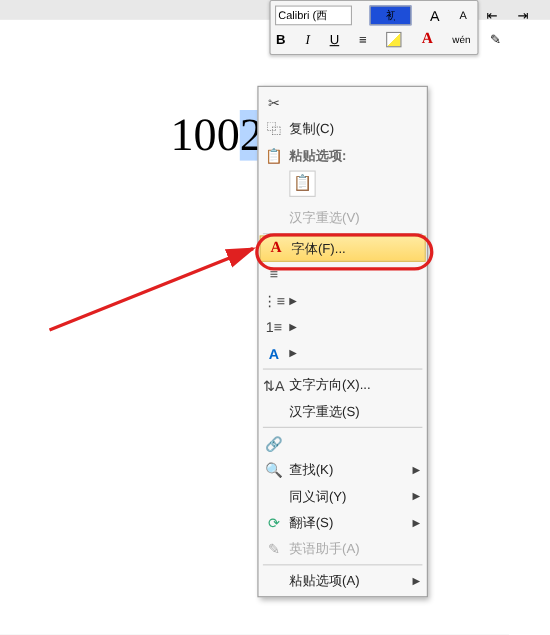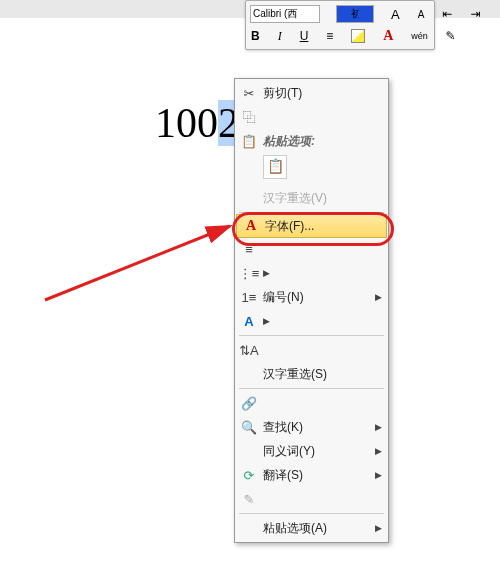--- a/index.html
+++ b/index.html
@@ -121,21 +121,20 @@
     color: #aaa;
   }
   .highlighted {
     background: linear-gradient(#ffeaa0, #ffd96b);
     border: 1px solid #d9b23a;
     margin: -1px 1px;
   }
   .paste-heading .menu-label {
     font-weight: bold;
     color: #6a6a6a;
-    font-style: italic;
   }
   .paste-option {
     display: inline-block;
     width: 24px;
     height: 24px;
     border: 1px solid #ccc;
     background: #fff;
     margin-left: 28px;
     margin-bottom: 4px;
     margin-top: 2px;
@@ -201,24 +200,24 @@
       </span>
     <span class="tb-btn font-a">A</span>
     <span class="tb-btn" style="font-size:9px">wén<br></span>
     <span class="tb-btn">✎</span>
   </div>
 </div>
 
 <div class="context-menu">
   <div class="menu-item">
     <span class="menu-icon">✂</span>
-    <span class="menu-label">剪切(T)</span>
   </div>
   <div class="menu-item">
     <span class="menu-icon">⿻</span>
+    <span class="menu-label">复制(C)</span>
   </div>
   <div class="menu-item paste-heading">
     <span class="menu-icon">📋</span>
     <span class="menu-label">粘贴选项:</span>
   </div>
   <div>
     <span class="paste-option"></span>
   </div>
   <div class="menu-item disabled">
     <span class="menu-icon"></span>
@@ -231,30 +230,30 @@
   </div>
   <div class="menu-item">
     <span class="menu-icon">≡</span>
   </div>
   <div class="menu-item">
     <span class="menu-icon">⋮≡</span>
     <span class="menu-arrow">▶</span>
   </div>
   <div class="menu-item">
     <span class="menu-icon">1≡</span>
-    <span class="menu-label">编号(N)</span>
     <span class="menu-arrow">▶</span>
   </div>
   <div class="menu-item">
     <span class="menu-icon" style="color:#06c;font-weight:bold">A</span>
     <span class="menu-arrow">▶</span>
   </div>
   <div class="menu-sep"></div>
   <div class="menu-item">
     <span class="menu-icon">⇅A</span>
+    <span class="menu-label">文字方向(X)...</span>
   </div>
   <div class="menu-item">
     <span class="menu-icon"></span>
     <span class="menu-label">汉字重选(S)</span>
   </div>
   <div class="menu-sep"></div>
   <div class="menu-item">
     <span class="menu-icon" style="color:#06c">🔗</span>
   </div>
   <div class="menu-item">
@@ -267,20 +266,21 @@
     <span class="menu-label">同义词(Y)</span>
     <span class="menu-arrow">▶</span>
   </div>
   <div class="menu-item">
     <span class="menu-icon" style="color:#3a7">⟳</span>
     <span class="menu-label">翻译(S)</span>
     <span class="menu-arrow">▶</span>
   </div>
   <div class="menu-item disabled">
     <span class="menu-icon">✎</span>
+    <span class="menu-label">英语助手(A)</span>
   </div>
   <div class="menu-sep"></div>
   <div class="menu-item">
     <span class="menu-icon"></span>
     <span class="menu-label">粘贴选项(A)</span>
     <span class="menu-arrow">▶</span>
   </div>
 </div>
 
 <div class="red-circle"></div>

